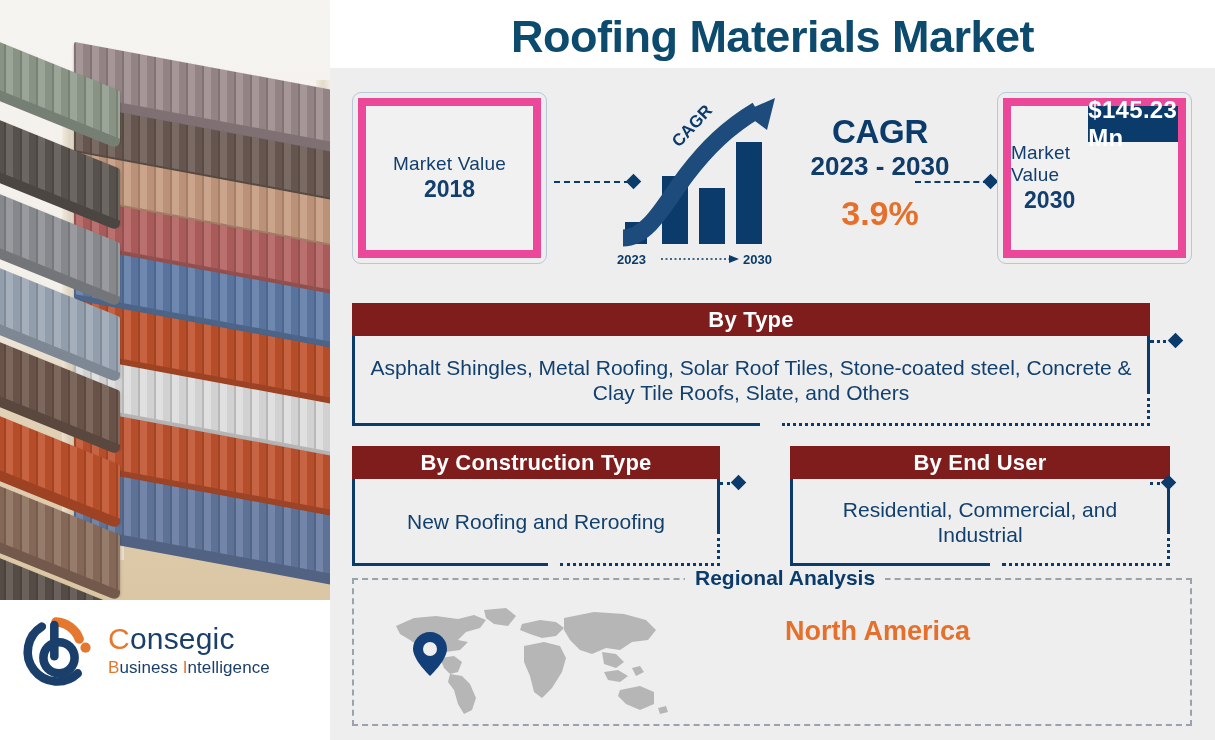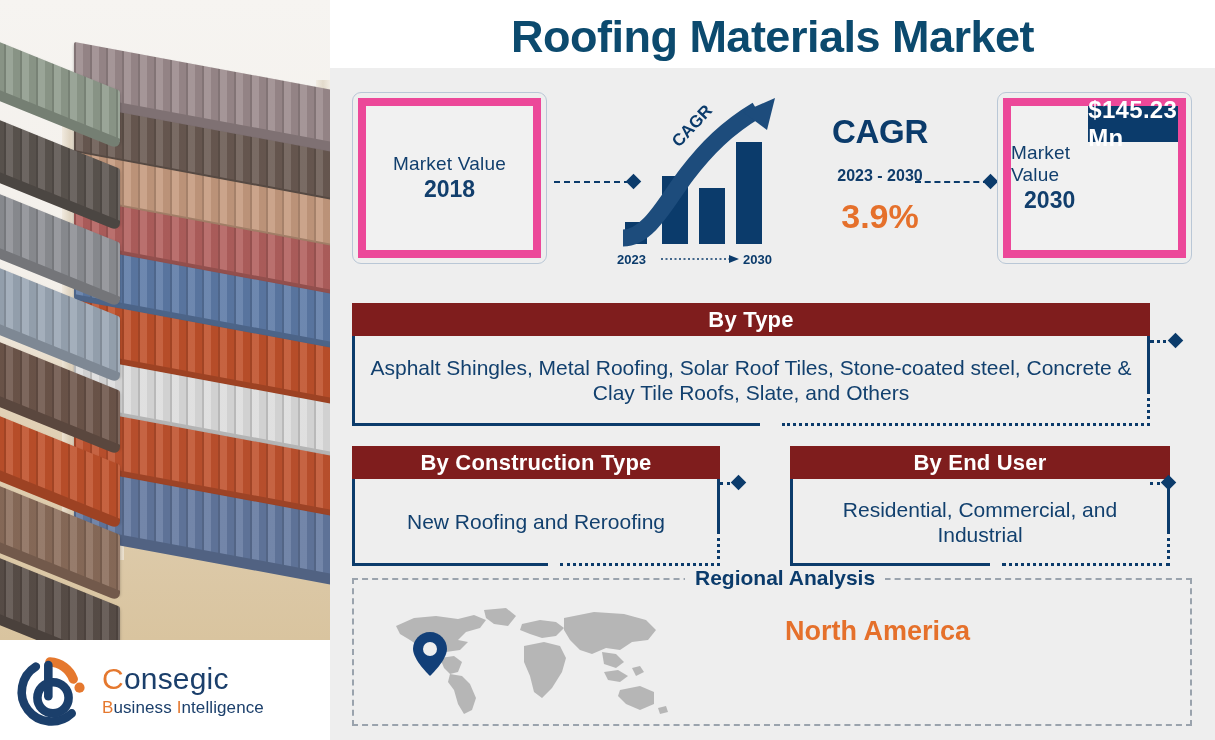--- a/index.html
+++ b/index.html
@@ -44,25 +44,25 @@
     border-radius:2px;
   }
   .tile .lip {
     position:absolute; left:0; right:0; bottom:-7px; height:11px;
     border-radius: 0 0 9px 9px;
     filter: brightness(.82);
   }
 
   
   #logo {
-    position: absolute; left: 0; top: 640px;
+    position: absolute; left: 0; top: 600px;
     width: 330px; height: 100px;
     background: #ffffff;
     display: flex; align-items: center; gap: 10px;
-    padding-left: 14px;
+    padding-left: 20px;
   }
   #logoMark { width: 78px; height: 78px; flex: 0 0 78px; }
   #logoText { display: flex; flex-direction: column; line-height: 1; }
   #logoTop { font-size: 30px; font-weight: 400; letter-spacing: .2px; }
   #logoTop .o { color: #E5782E; }
   #logoTop .n { color: #1B3F6B; }
   #logoBot { font-size: 17px; margin-top: 5px; letter-spacing: .1px; }
   #logoBot .o { color: #E5782E; }
   #logoBot .n { color: #1B3F6B; }
 
@@ -111,21 +111,21 @@
   }
   .mvfoot { height:18px; background:#f1f1f1; }
 
   #mv2022 { left:22px; top:24px; width:195px; height:172px; }
   #mv2030 { left:667px; top:24px; width:195px; height:172px; }
 
   
   #cagrGraphic { position:absolute; left:285px; top:28px; width:180px; height:172px; }
   #cagrText { position:absolute; left:455px; top:45px; width:190px; text-align:center; }
   #cagrWord { color:#0B3B6B; font-size:33px; font-weight:700; letter-spacing:-.3px;}
-  #cagrRange { color:#103C6A; font-size:16px; font-weight:700; margin-top:16px;}
+  #cagrRange { color:#103C6A; font-size:26px; font-weight:700; margin-top:0;}
   #cagrVal { color:#E5702B; font-size:34px; font-weight:700; margin-top:12px;}
 
   .dotline {
     position:absolute; height:0;
     border-top:2.5px dashed #0B3B6B;
   }
   .diamond {
     position:absolute; width:11px; height:11px; background:#0B3B6B;
     transform:rotate(45deg);
   }

